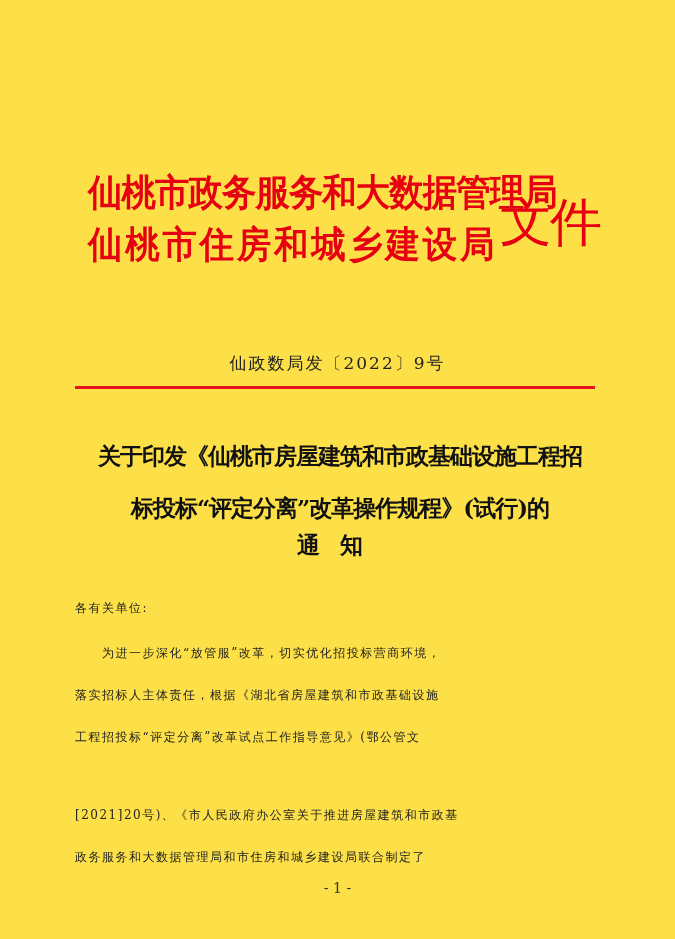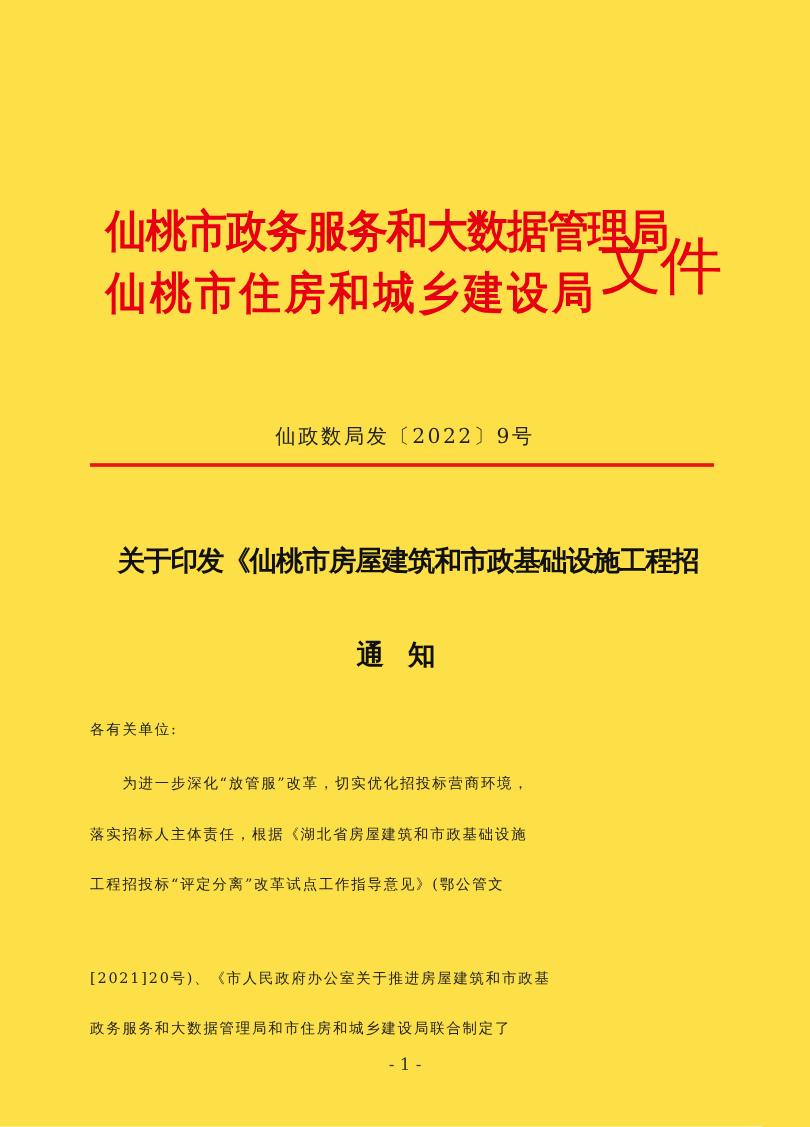--- a/index.html
+++ b/index.html
@@ -6,40 +6,41 @@
   body { width: 675px; height: 939px; position: relative; overflow: hidden; }
   .page { position: absolute; left: 0; top: 0; width: 675px; height: 939px; background: #fde047; }
   .header-block { position: absolute; left: 88px; top: 170px; width: 520px; height: 130px; }
   .org-line { position: absolute; left: 0; font-family: "DejaVu Serif", serif; font-weight: bold; color: #e60012; font-size: 37px; line-height: 44px; white-space: nowrap; letter-spacing: -1px; transform: scaleX(0.93); transform-origin: left top; }
   .org1 { top: 0; }
   .org2 { top: 52px; letter-spacing: 3px; }
   .doc-word { position: absolute; left: 412px; top: 22px; font-family: "DejaVu Serif", serif; font-weight: normal; color: #e60012; font-size: 52px; line-height: 60px; white-space: nowrap; letter-spacing: -2px; }
   .doc-number { position: absolute; left: 0; width: 675px; top: 352px; text-align: center; font-family: "DejaVu Serif", serif; font-size: 17px; color: #222; letter-spacing: 2px; }
   .red-rule { position: absolute; left: 75px; top: 386px; width: 520px; height: 3px; background: #e8141c; }
   .title { position: absolute; left: 70px; width: 540px; text-align: center; font-family: "DejaVu Serif", serif; font-weight: bold; font-size: 23px; color: #111; white-space: nowrap; letter-spacing: -1px; }
-  .t1 { top: 452px; font-family: Liberation Serif, serif; }
+  .t1 { top: 441px; font-family: Liberation Serif, serif; }
   .t2 { top: 493px; }
   .t3 { top: 530px; letter-spacing: 20px; text-align: center; }
   .body-text { position: absolute; left: 75px; width: 530px; font-family: "DejaVu Serif", serif; font-size: 12px; color: #222; white-space: nowrap; letter-spacing: 1.5px; }
   .page-num { position: absolute; left: 0; width: 675px; top: 876px; text-align: center; font-family: "DejaVu Serif", serif; font-size: 14px; color: #333; }
 </style>
 </head>
 <body>
 
 <div class="page">
   <div class="header-block">
     <div class="org-line org1">仙桃市政务服务和大数据管理局</div>
     <div class="org-line org2">仙桃市住房和城乡建设局</div>
     <div class="doc-word">文件</div>
   </div>
 
   <div class="doc-number">仙政数局发〔2022〕9号</div>
   <div class="red-rule"></div>
 
   <div class="title t1">关于印发《仙桃市房屋建筑和市政基础设施工程招</div>
+  <div class="title t2">标投标“评定分离”改革操作规程》(试行)的</div>
   <div class="title t3">通知</div>
 
   <div class="body-text" style="top:600px;">各有关单位:</div>
   <div class="body-text" style="top:687px;">落实招标人主体责任，根据《湖北省房屋建筑和市政基础设施</div>
   <div class="body-text" style="top:645px;">　　为进一步深化“放管服”改革，切实优化招投标营商环境，</div>
   <div class="body-text" style="top:729px;">工程招投标“评定分离”改革试点工作指导意见》(鄂公管文</div>
   <div class="body-text" style="top:771px;margin-top:36px;">[2021]20号)、《市人民政府办公室关于推进房屋建筑和市政基</div>
   <div class="body-text" style="top:849px;">政务服务和大数据管理局和市住房和城乡建设局联合制定了</div>
 
   <div class="page-num" style="top:880px;">- 1 -</div>

